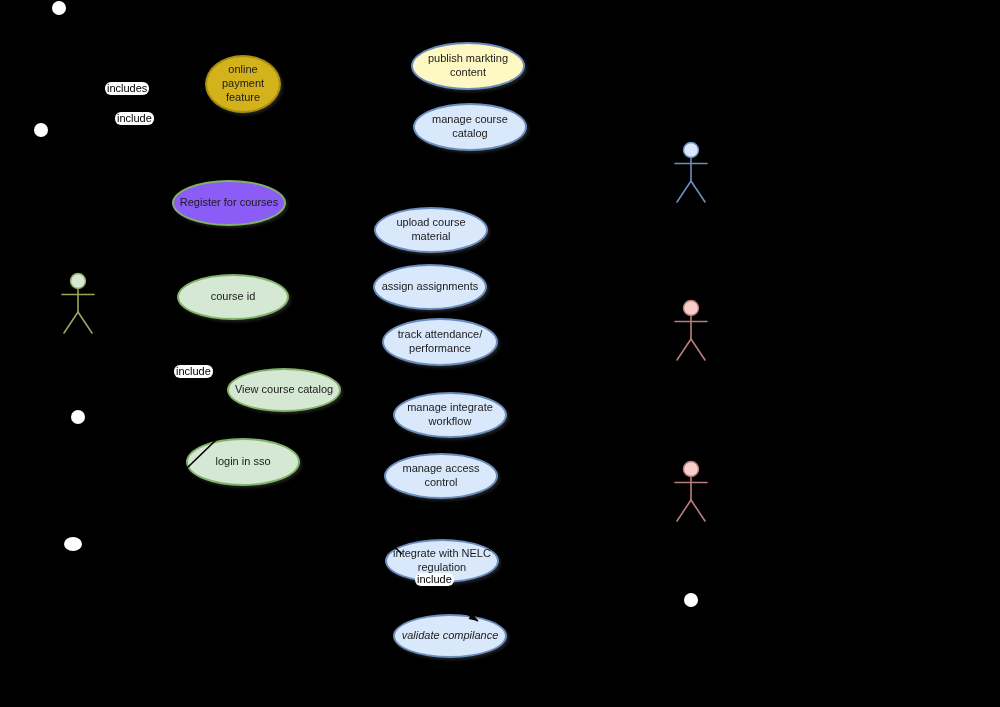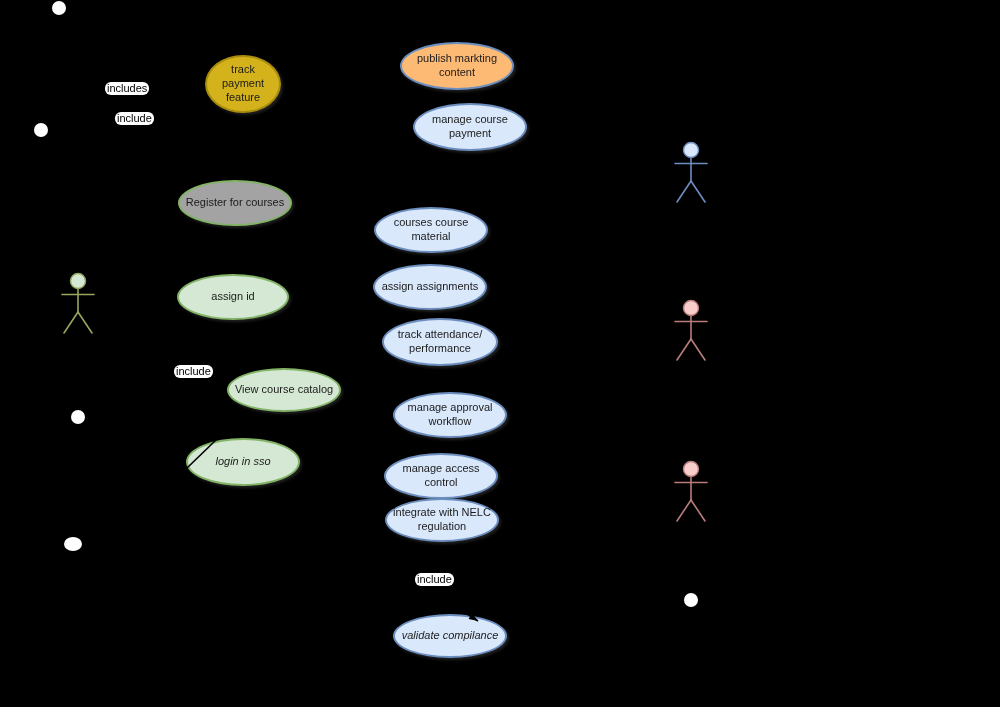--- a/index.html
+++ b/index.html
@@ -27,56 +27,56 @@
     position:absolute; left:0; top:0; width:1000px; height:707px;
     pointer-events:none;
   }
 </style>
 </head>
 <body>
 
 <div class="stage">
   <div class="nodes">
       <div class="usecase" style="left: 205px; top: 55px; width: 76px; height: 58px; background: rgb(212, 178, 28); border-color: rgb(168, 141, 14); color: rgb(27, 27, 27);">
-        <span>track payment feature</span>
+        <span>online payment feature</span>
       </div>
-      <div class="usecase" style="left: 178px; top: 180px; width: 114px; height: 46px; background: #a3a3a3; border-color: rgb(130, 179, 102); color: rgb(27, 27, 27);">
+      <div class="usecase" style="left: 172px; top: 180px; width: 114px; height: 46px; background: #8b5cf6; border-color: rgb(130, 179, 102); color: rgb(27, 27, 27);">
         <span>Register for courses</span>
       </div>
       <div class="usecase" style="left: 177px; top: 274px; width: 112px; height: 46px; background: rgb(213, 232, 212); border-color: rgb(130, 179, 102); color: rgb(27, 27, 27);">
-        <span>assign id</span>
+        <span>course id</span>
       </div>
       <div class="usecase" style="left: 215px; top: 368px; width: 114px; height: 44px; background: rgb(213, 232, 212); border-color: rgb(130, 179, 102); color: rgb(27, 27, 27); margin-left: 12px;">
         <span>View course catalog</span>
       </div>
-      <div class="usecase" style="left: 186px; top: 438px; width: 114px; height: 48px; background: rgb(213, 232, 212); border-color: rgb(130, 179, 102); color: rgb(27, 27, 27); font-style: italic;">
+      <div class="usecase" style="left: 186px; top: 438px; width: 114px; height: 48px; background: rgb(213, 232, 212); border-color: rgb(130, 179, 102); color: rgb(27, 27, 27);">
         <span>login in sso</span>
       </div>
-      <div class="usecase" style="left: 400px; top: 42px; width: 114px; height: 48px; background: #fdba74; border-color: rgb(108, 142, 191); color: rgb(27, 27, 27);">
+      <div class="usecase" style="left: 411px; top: 42px; width: 114px; height: 48px; background: #fef9c3; border-color: rgb(108, 142, 191); color: rgb(27, 27, 27);">
         <span>publish markting content</span>
       </div>
       <div class="usecase" style="left: 413px; top: 103px; width: 114px; height: 48px; background: rgb(218, 232, 252); border-color: rgb(108, 142, 191); color: rgb(27, 27, 27);">
-        <span>manage course payment</span>
+        <span>manage course catalog</span>
       </div>
       <div class="usecase" style="left: 374px; top: 207px; width: 114px; height: 46px; background: rgb(218, 232, 252); border-color: rgb(108, 142, 191); color: rgb(27, 27, 27);">
-        <span>courses course material</span>
+        <span>upload course material</span>
       </div>
       <div class="usecase" style="left: 382px; top: 318px; width: 116px; height: 48px; background: rgb(218, 232, 252); border-color: rgb(108, 142, 191); color: rgb(27, 27, 27);">
         <span>track attendance/ performance</span>
       </div>
       <div class="usecase" style="left: 373px; top: 264px; width: 114px; height: 46px; background: rgb(218, 232, 252); border-color: rgb(108, 142, 191); color: rgb(27, 27, 27);">
         <span>assign assignments</span>
       </div>
       <div class="usecase" style="left: 393px; top: 392px; width: 114px; height: 46px; background: rgb(218, 232, 252); border-color: rgb(108, 142, 191); color: rgb(27, 27, 27);">
-        <span>manage approval workflow</span>
+        <span>manage integrate workflow</span>
       </div>
       <div class="usecase" style="left: 384px; top: 453px; width: 114px; height: 46px; background: rgb(218, 232, 252); border-color: rgb(108, 142, 191); color: rgb(27, 27, 27); justify-content: flex-end;">
         <span>manage access control</span>
       </div>
-      <div class="usecase" style="left: 385px; top: 498px; width: 114px; height: 44px; background: rgb(218, 232, 252); border-color: rgb(108, 142, 191); color: rgb(27, 27, 27);">
+      <div class="usecase" style="left: 385px; top: 539px; width: 114px; height: 44px; background: rgb(218, 232, 252); border-color: rgb(108, 142, 191); color: rgb(27, 27, 27);">
         <span>integrate with NELC regulation</span>
       </div>
       <div class="usecase" style="left: 393px; top: 614px; width: 114px; height: 44px; background: rgb(218, 232, 252); border-color: rgb(108, 142, 191); color: rgb(27, 27, 27); font-style: italic;">
         <span>validate compilance</span>
       </div>
       <svg viewBox="0 0 34 62" width="34" height="62" class="actor" style="left: 61px; top: 272px;">
         <circle cx="17" cy="9" r="7.5" fill="#d5e8d4" stroke="#97a65f" stroke-width="1.4"></circle>
         <line x1="17" y1="16.5" x2="17" y2="40" stroke="#97a65f" stroke-width="1.6" stroke-linecap="round"></line>
         <line x1="1" y1="22.5" x2="33" y2="22.5" stroke="#97a65f" stroke-width="1.6" stroke-linecap="round"></line>
         <line x1="17" y1="40" x2="3" y2="61" stroke="#97a65f" stroke-width="1.6" stroke-linecap="round"></line>

